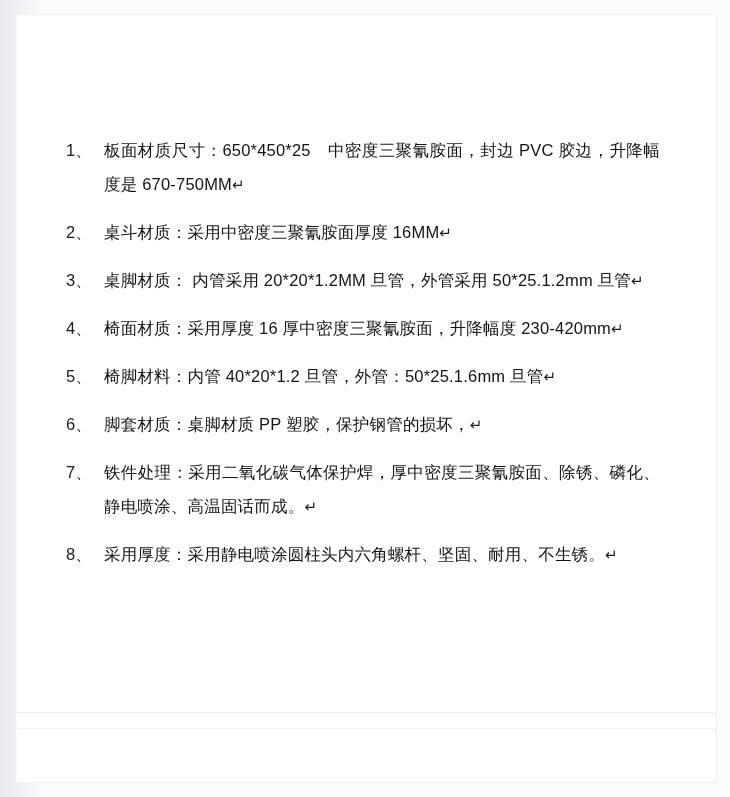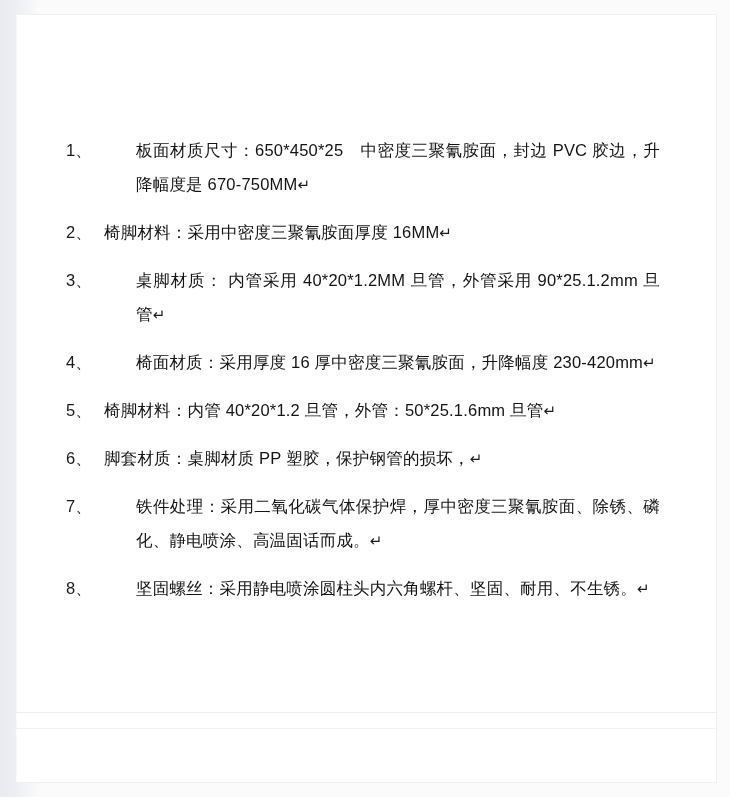--- a/index.html
+++ b/index.html
@@ -61,21 +61,20 @@
     flex: 1 1 auto;
     font-size: 16.5px;
     color: #141414;
     line-height: 34px;
     letter-spacing: 0.2px;
     word-break: break-all;
   }
   .item-text.justify-wide {
     text-align: justify;
     text-align-last: left;
-    margin-left: 32px;
   }
   .pilcrow {
     color: #1b1b1b;
     font-size: 15px;
   }
   .fold-line {
     position: absolute;
     left: 0;
     width: 702px;
     height: 1px;
@@ -102,26 +101,26 @@
 
       <div class="content">
 
         <div class="item">
           <div class="item-num">1、</div>
           <div class="item-text justify-wide"><span>板面材质尺寸：650*450*25　中密度三聚氰胺面，封边 PVC 胶边，升降幅度是 670-750MM</span><span class="pilcrow">↵</span></div>
         </div>
 
         <div class="item">
           <div class="item-num">2、</div>
-          <div class="item-text"><span>椅脚材料：采用中密度三聚氰胺面厚度 16MM</span><span class="pilcrow">↵</span></div>
+          <div class="item-text"><span>桌斗材质：采用中密度三聚氰胺面厚度 16MM</span><span class="pilcrow">↵</span></div>
         </div>
 
         <div class="item">
           <div class="item-num">3、</div>
-          <div class="item-text justify-wide"><span>桌脚材质： 内管采用 40*20*1.2MM 旦管，外管采用 90*25.1.2mm 旦管</span><span class="pilcrow">↵</span></div>
+          <div class="item-text justify-wide"><span>桌脚材质： 内管采用 20*20*1.2MM 旦管，外管采用 50*25.1.2mm 旦管</span><span class="pilcrow">↵</span></div>
         </div>
 
         <div class="item">
           <div class="item-num">4、</div>
           <div class="item-text justify-wide"><span>椅面材质：采用厚度 16 厚中密度三聚氰胺面，升降幅度 230-420mm</span><span class="pilcrow">↵</span></div>
         </div>
 
         <div class="item">
           <div class="item-num">5、</div>
           <div class="item-text"><span>椅脚材料：内管 40*20*1.2 旦管，外管：50*25.1.6mm 旦管</span><span class="pilcrow">↵</span></div>
@@ -132,21 +131,21 @@
           <div class="item-text"><span>脚套材质：桌脚材质 PP 塑胶，保护钢管的损坏，</span><span class="pilcrow">↵</span></div>
         </div>
 
         <div class="item">
           <div class="item-num">7、</div>
           <div class="item-text justify-wide"><span>铁件处理：采用二氧化碳气体保护焊，厚中密度三聚氰胺面、除锈、磷化、静电喷涂、高温固话而成。</span><span class="pilcrow">↵</span></div>
         </div>
 
         <div class="item">
           <div class="item-num">8、</div>
-          <div class="item-text justify-wide"><span>坚固螺丝：采用静电喷涂圆柱头内六角螺杆、坚固、耐用、不生锈。</span><span class="pilcrow">↵</span></div>
+          <div class="item-text justify-wide"><span>采用厚度：采用静电喷涂圆柱头内六角螺杆、坚固、耐用、不生锈。</span><span class="pilcrow">↵</span></div>
         </div>
 
       </div>
 
       <div class="fold-line fold-a"></div>
       <div class="fold-line fold-b"></div>
     </div>
   </div>
 </div>
 

